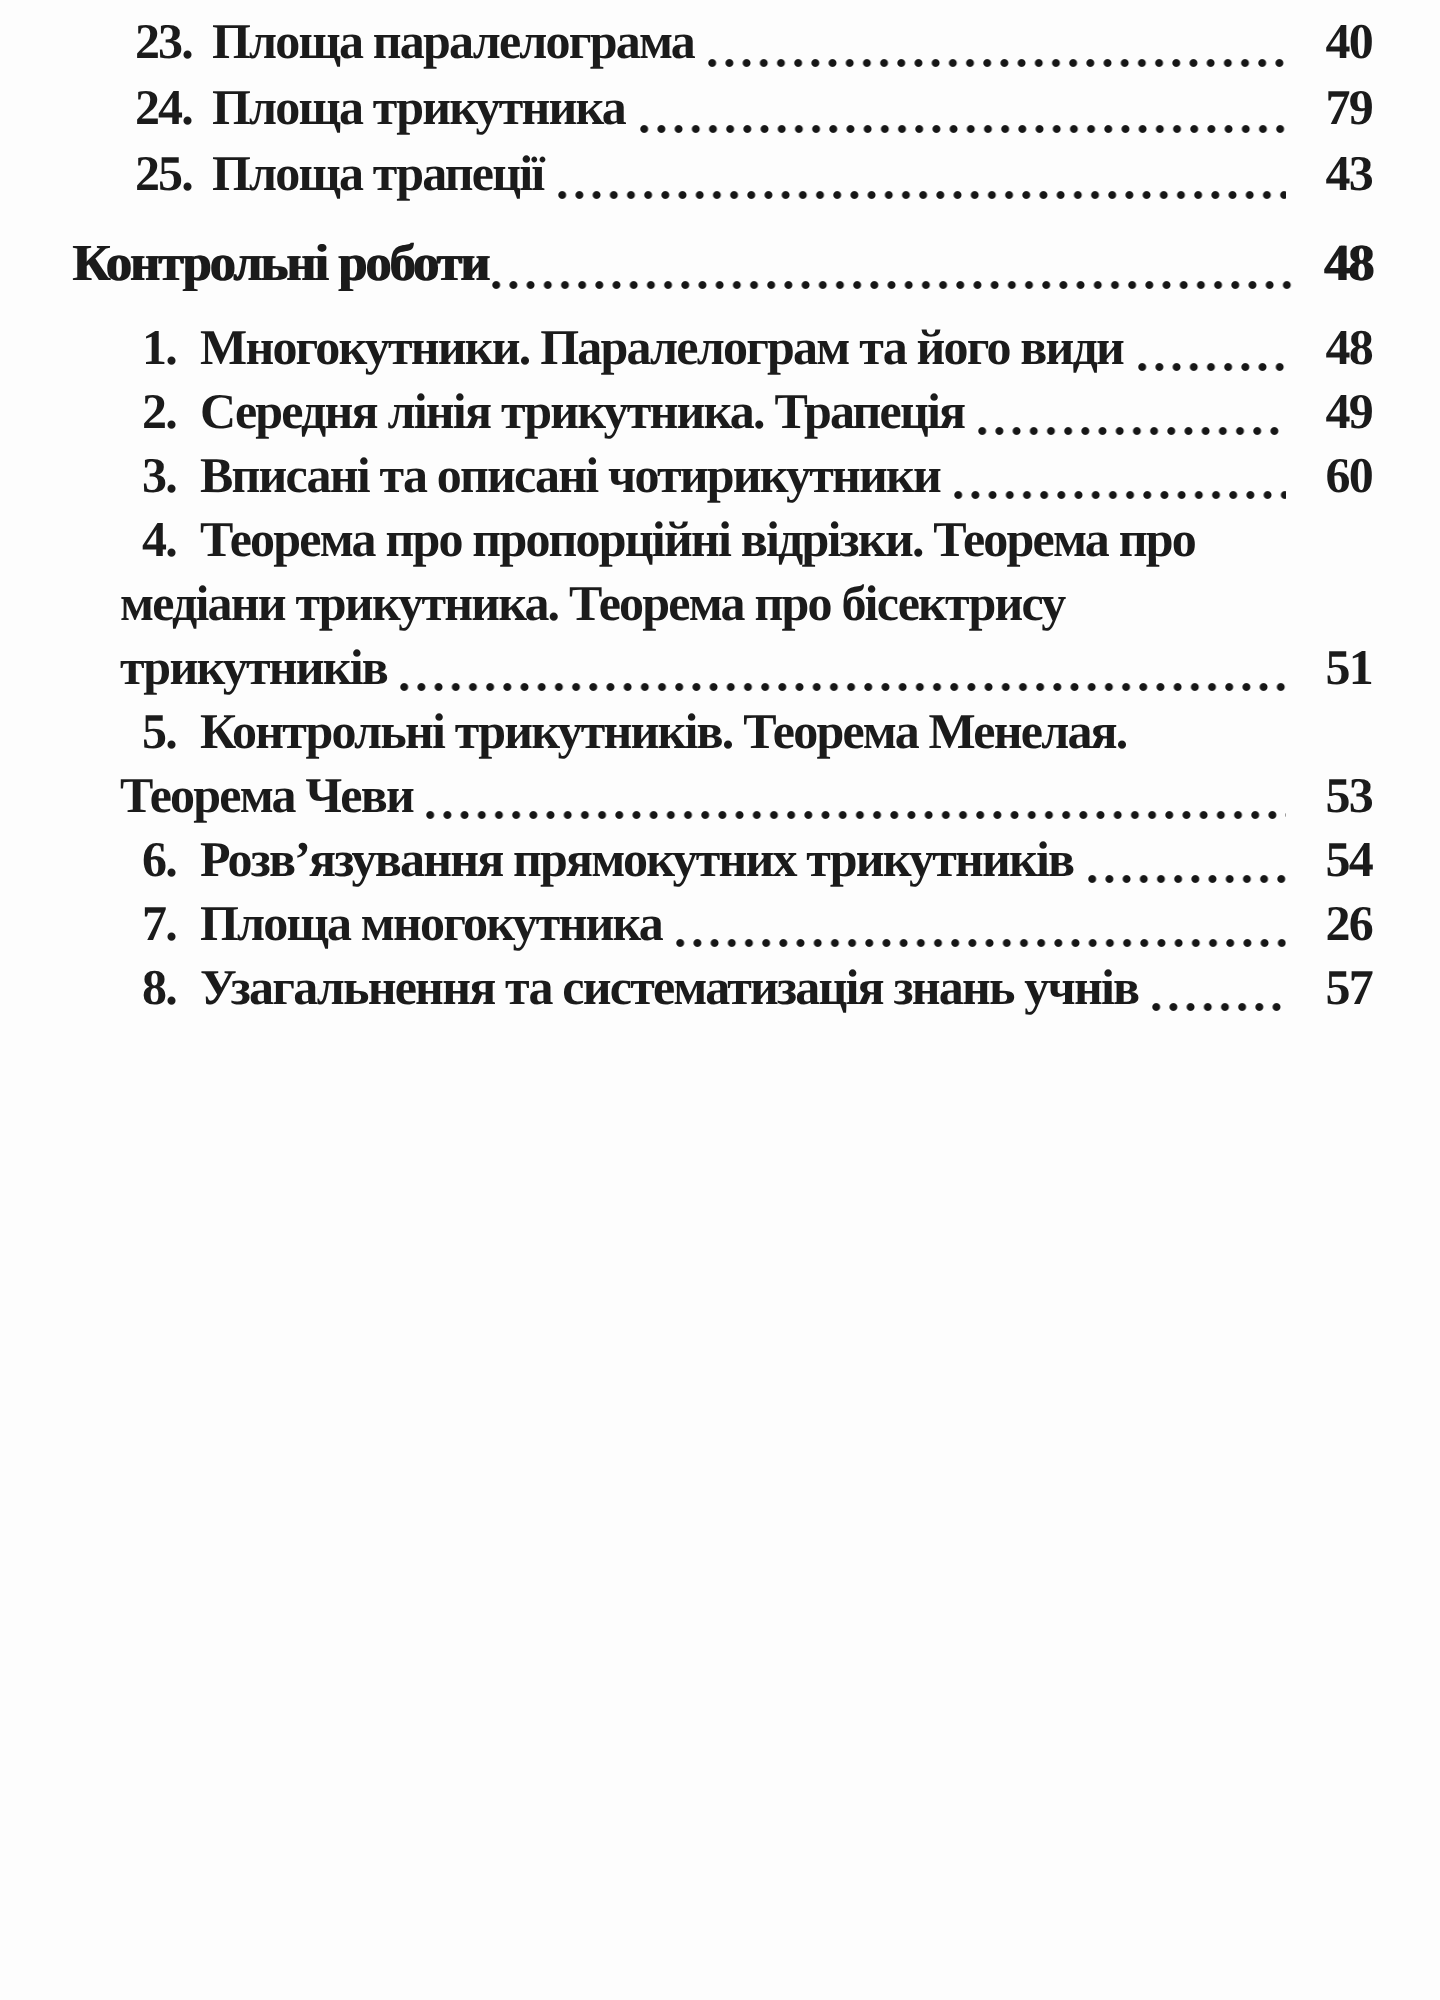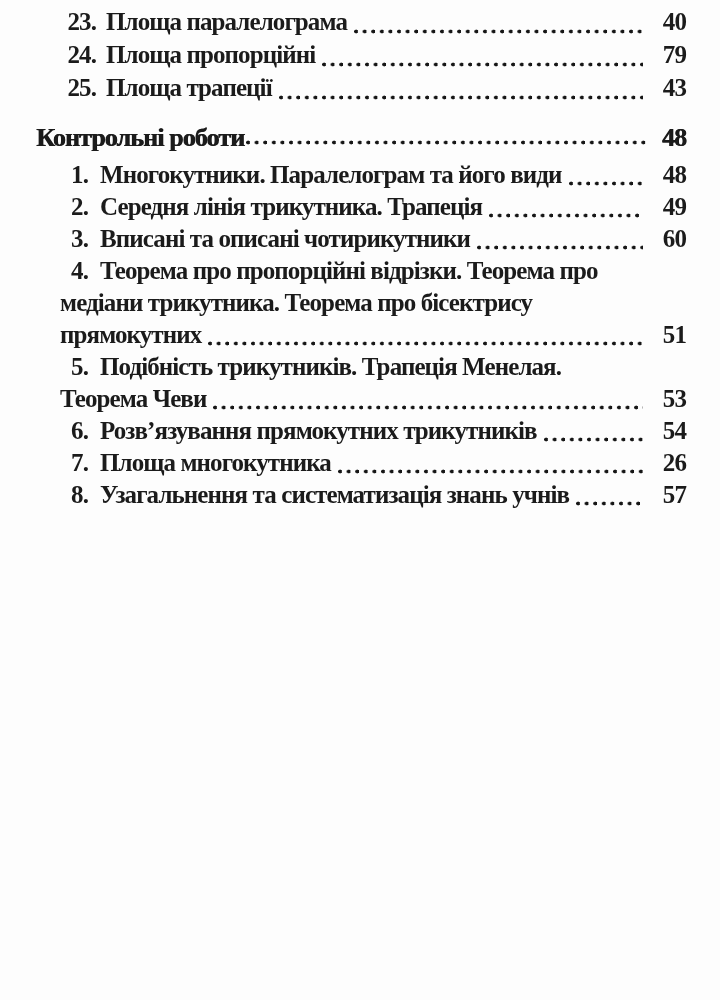--- a/index.html
+++ b/index.html
@@ -33,21 +33,21 @@
     background-size: 8.6px 5px;
     background-repeat: repeat-x;
     background-position: left bottom;
   }
   
   .toc-top { padding-top: 8px; margin-right: 34px; }
   .toc-top .num { width: 46px; margin-left: 50px; margin-right: 10px; }
   
   .section-row {
     display: flex;
-    align-items: flex-end;
+    align-items: flex-start;
     height: 36px;
     margin: 10px 34px 0 36px;
     font-size: 26px;
     white-space: nowrap;
     text-shadow: 0.7px 0 0 #1b1b1b;
   }
   .section-row .leader { margin-left: 2px; margin-right: 0; margin-bottom: 8px; }
   
   .toc-items { margin-top: 8px; margin-right: 34px; }
   .toc-items .row { height: 32px; }
@@ -61,21 +61,21 @@
 
   <div class="toc-top">
     <div class="row">
       <span class="num">23.</span>
       <span class="title">Площа паралелограма</span>
       <span class="leader"></span>
       <span class="pg">40</span>
     </div>
     <div class="row">
       <span class="num">24.</span>
-      <span class="title">Площа пропорційні</span>
+      <span class="title">Площа трикутника</span>
       <span class="leader"></span>
       <span class="pg">79</span>
     </div>
     <div class="row">
       <span class="num">25.</span>
       <span class="title">Площа трапеції</span>
       <span class="leader"></span>
       <span class="pg">43</span>
     </div>
   </div>
@@ -110,28 +110,28 @@
     </div>
 
     <div class="row">
       <span class="num">4.</span>
       <span class="title">Теорема про пропорційні відрізки. Теорема про</span>
     </div>
     <div class="row cont">
       <span class="title">медіани трикутника. Теорема про бісектрису</span>
     </div>
     <div class="row cont">
-      <span class="title">прямокутних</span>
+      <span class="title">трикутників</span>
       <span class="leader"></span>
       <span class="pg">51</span>
     </div>
 
     <div class="row">
       <span class="num">5.</span>
-      <span class="title">Подібність трикутників. Трапеція Менелая.</span>
+      <span class="title">Контрольні трикутників. Теорема Менелая.</span>
     </div>
     <div class="row cont">
       <span class="title">Теорема Чеви</span>
       <span class="leader"></span>
       <span class="pg">53</span>
     </div>
 
     <div class="row">
       <span class="num">6.</span>
       <span class="title">Розв’язування прямокутних трикутників</span>

